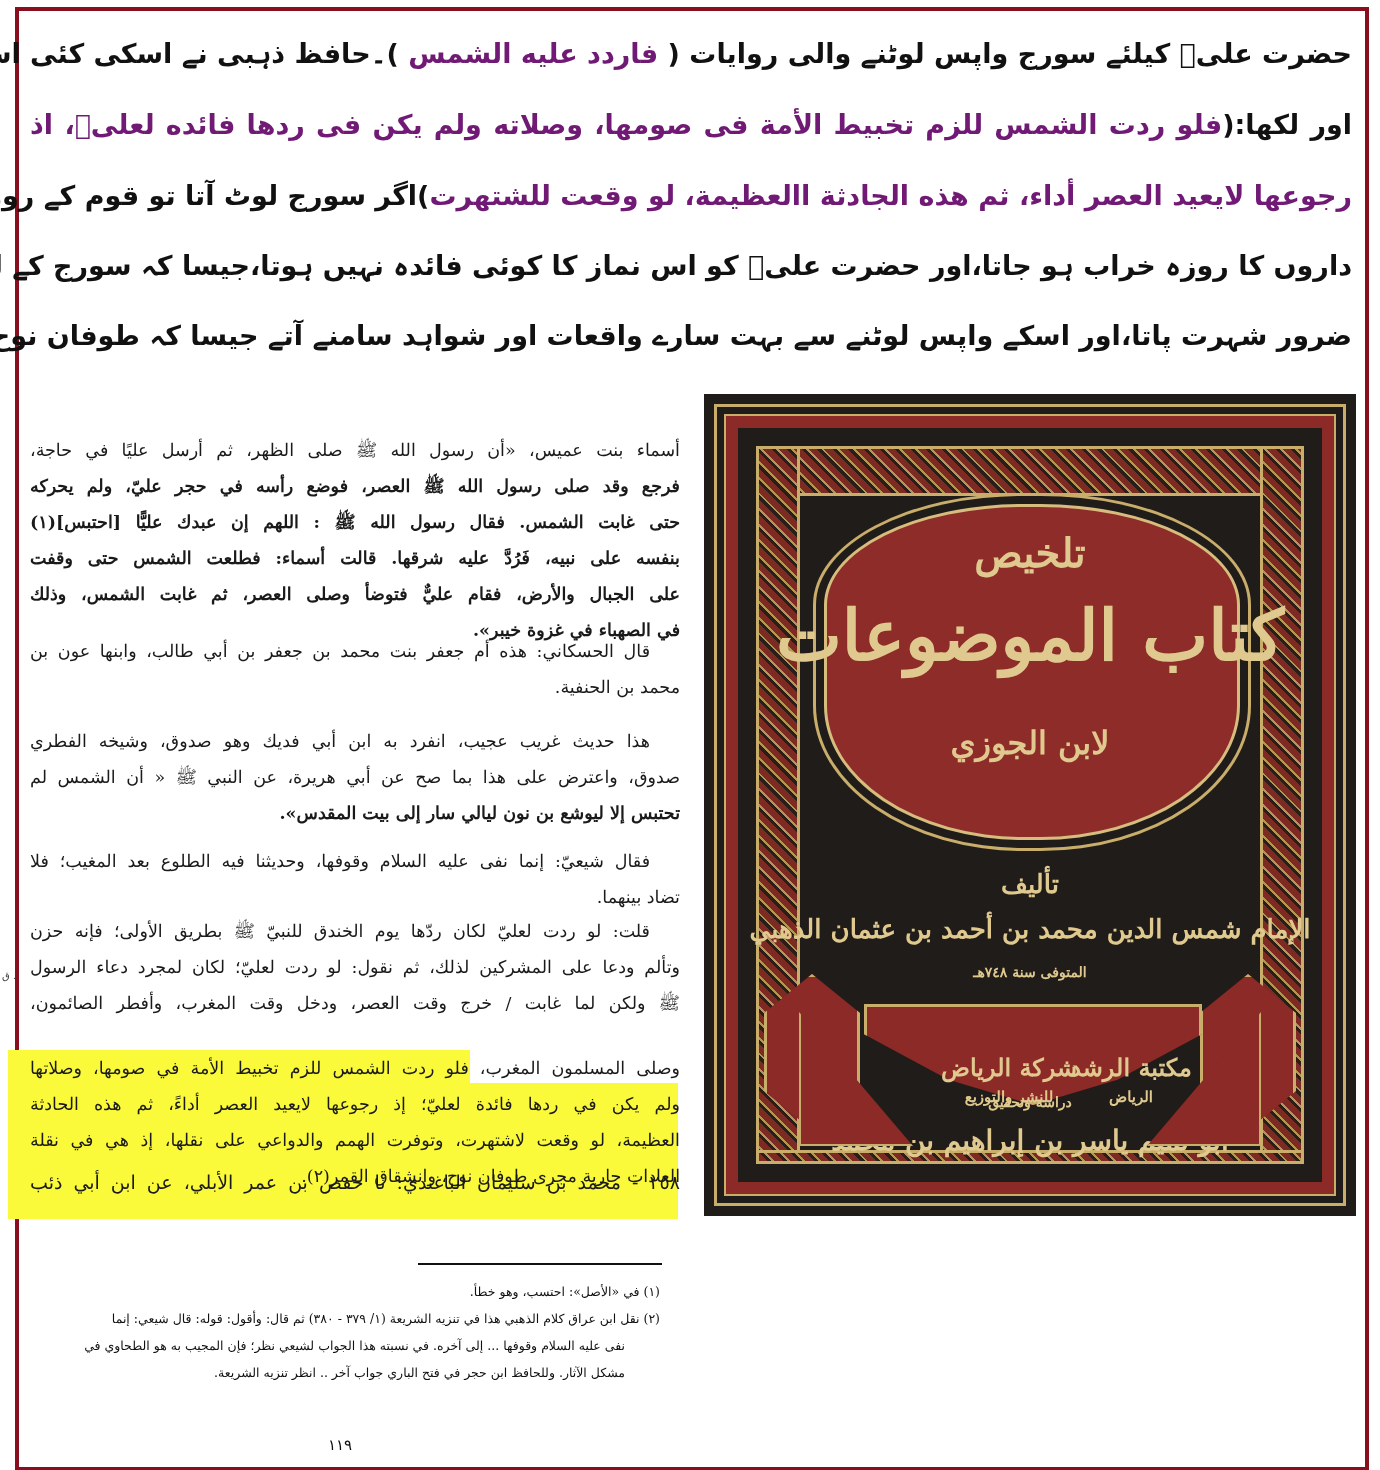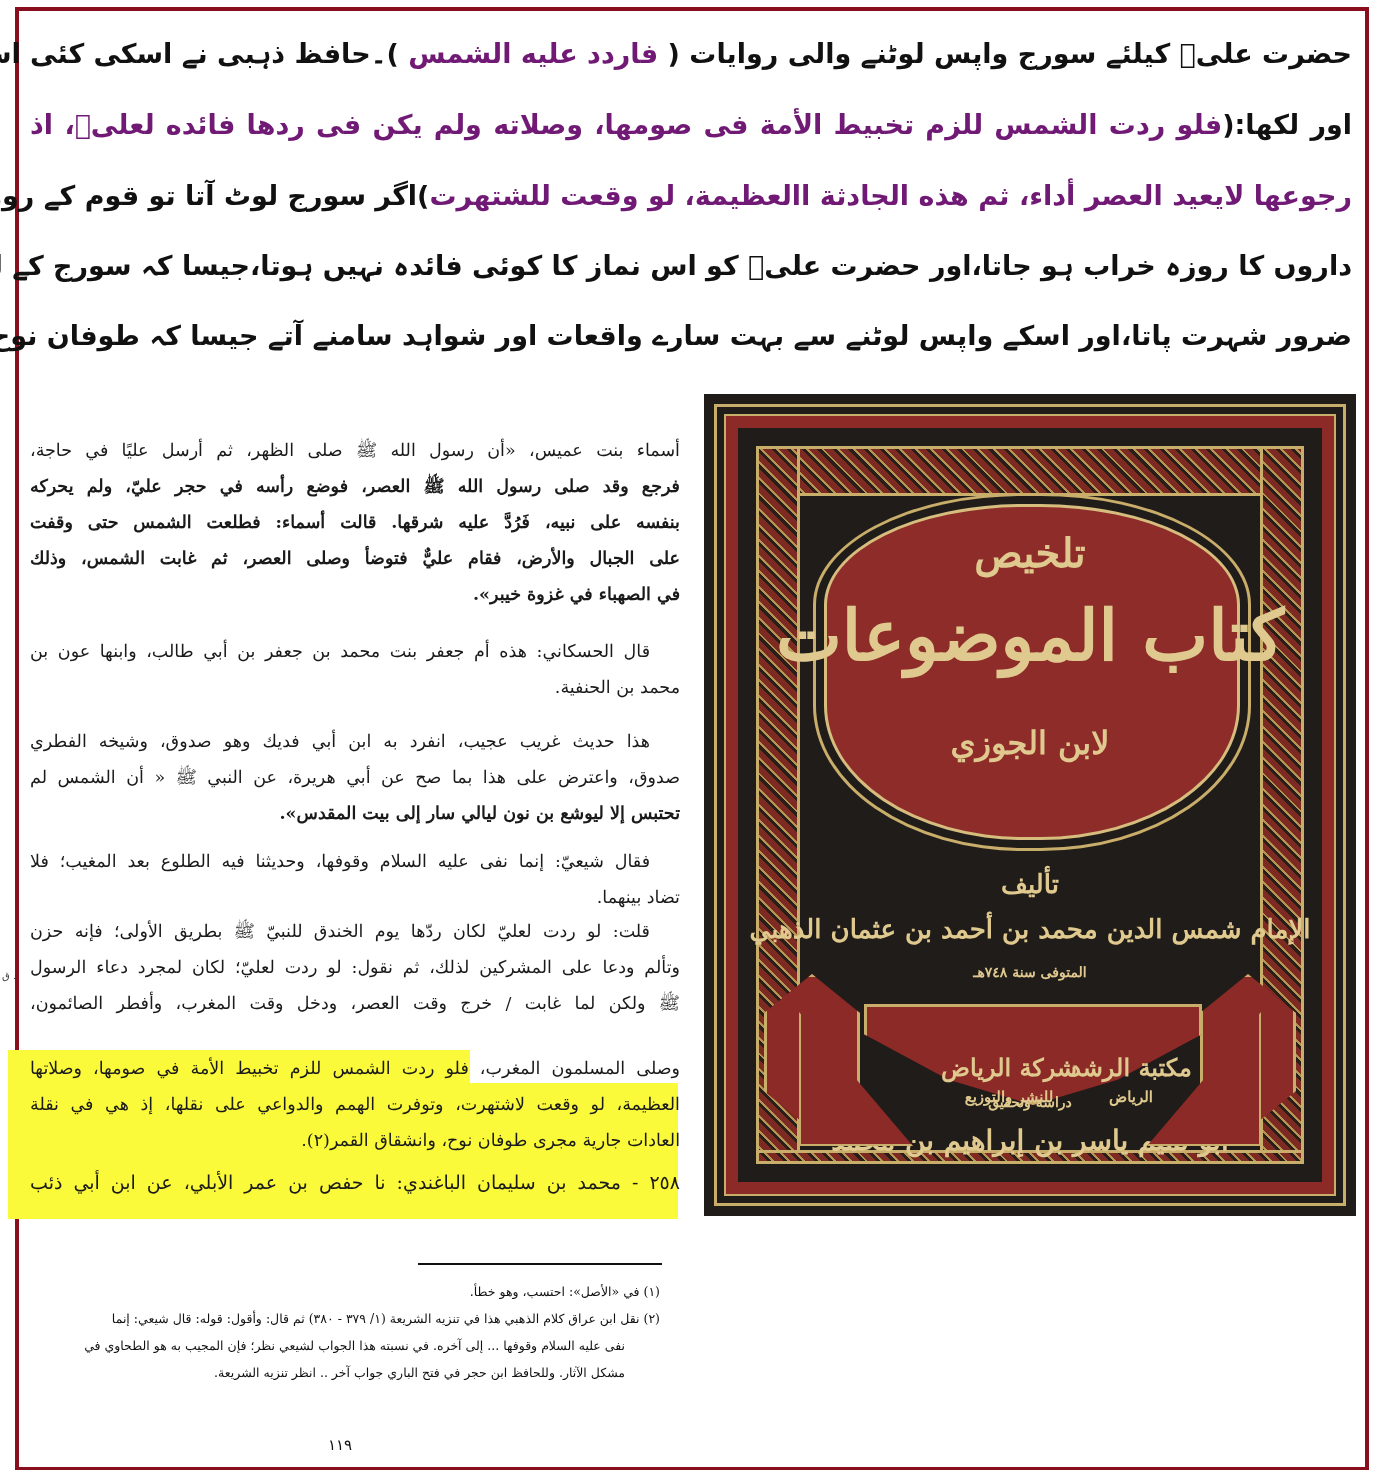--- a/index.html
+++ b/index.html
@@ -62,20 +62,21 @@
 
 <div class="urdu u1"><span>حضرت علیؓ کیلئے سورج واپس لوٹنے والی روایات (</span><span class="red"> فاردد عليه الشمس </span><span>)۔حافظ ذہبی نے اسکی کئی اسناد نقل کرنے کے بعد اس پر جروح کی</span></div>
 <div class="urdu u2"><span>اور لکھا:(</span><span class="red">فلو ردت الشمس للزم تخبيط الأمة فى صومها، وصلاته ولم يكن فى ردها فائده لعلىؓ، اذ</span></div>
 <div class="urdu u3"><span class="red">رجوعها لايعيد العصر أداء، ثم هذه الجادثة االعظيمة، لو وقعت للشتهرت</span><span>)اگر سورج لوٹ آتا تو قوم کے روزہ</span></div>
 <div class="urdu u4">داروں کا روزہ خراب ہو جاتا،اور حضرت علیؓ کو اس نماز کا کوئی فائدہ نہیں ہوتا،جیسا کہ سورج کے لوٹنے سے عصر کی نماز کا اعادہ نہیں ہوتا،پھر یہ عظیم واقعہ</div>
 <div class="urdu u5">ضرور شہرت پاتا،اور اسکے واپس لوٹنے سے بہت سارے واقعات اور شواہد سامنے آتے جیسا کہ طوفان نوح اور چاند کا شق ہونے ۔</div>
 
 <div class="arabic block1">
   <div class="line">أسماء بنت عميس، «أن رسول الله ﷺ صلى الظهر، ثم أرسل عليًا في حاجة،</div>
   <div class="line b">فرجع وقد صلى رسول الله ﷺ العصر، فوضع رأسه في حجر عليّ، ولم يحركه</div>
+  <div class="line b">حتى غابت الشمس. فقال رسول الله ﷺ : اللهم إن عبدك عليًّا [احتبس](١)</div>
   <div class="line b">بنفسه على نبيه، فَرُدَّ عليه شرقها. قالت أسماء: فطلعت الشمس حتى وقفت</div>
   <div class="line b">على الجبال والأرض، فقام عليٌّ فتوضأ وصلى العصر، ثم غابت الشمس، وذلك</div>
   <div class="line b last">في الصهباء في غزوة خيبر».</div>
 </div>
 <div class="arabic block2">
   <div class="line ind">قال الحسكاني: هذه أم جعفر بنت محمد بن جعفر بن أبي طالب، وابنها عون بن</div>
   <div class="line last">محمد بن الحنفية.</div>
 </div>
 <div class="arabic block3">
   <div class="line ind">هذا حديث غريب عجيب، انفرد به ابن أبي فديك وهو صدوق، وشيخه الفطري</div>
@@ -90,20 +91,21 @@
   <div class="line ind">قلت: لو ردت لعليّ لكان ردّها يوم الخندق للنبيّ ﷺ بطريق الأولى؛ فإنه حزن</div>
   <div class="line">وتألم ودعا على المشركين لذلك، ثم نقول: لو ردت لعليّ؛ لكان لمجرد دعاء الرسول</div>
   <div class="line">ﷺ ولكن لما غابت / خرج وقت العصر، ودخل وقت المغرب، وأفطر الصائمون،</div>
 </div>
 
 <div class="hl1"></div>
 <div class="hl2"></div>
 
 <div class="arabic block6">
   <div class="line"><span>وصلى المسلمون المغرب، </span><span>فلو ردت الشمس للزم تخبيط الأمة في صومها، وصلاتها</span></div>
+  <div class="line">ولم يكن في ردها فائدة لعليّ؛ إذ رجوعها لايعيد العصر أداءً، ثم هذه الحادثة</div>
   <div class="line">العظيمة، لو وقعت لاشتهرت، وتوفرت الهمم والدواعي على نقلها، إذ هي في نقلة</div>
   <div class="line last">العادات جارية مجرى طوفان نوح، وانشقاق القمر(٢).</div>
 </div>
 <div class="arabic block7">
   <div class="line">٢٥٨ - محمد بن سليمان الباغندي: نا حفص بن عمر الأبلي، عن ابن أبي ذئب</div>
 </div>
 
 <div class="margin-mark">ق .</div>
 
 <div class="fnrule"></div>

